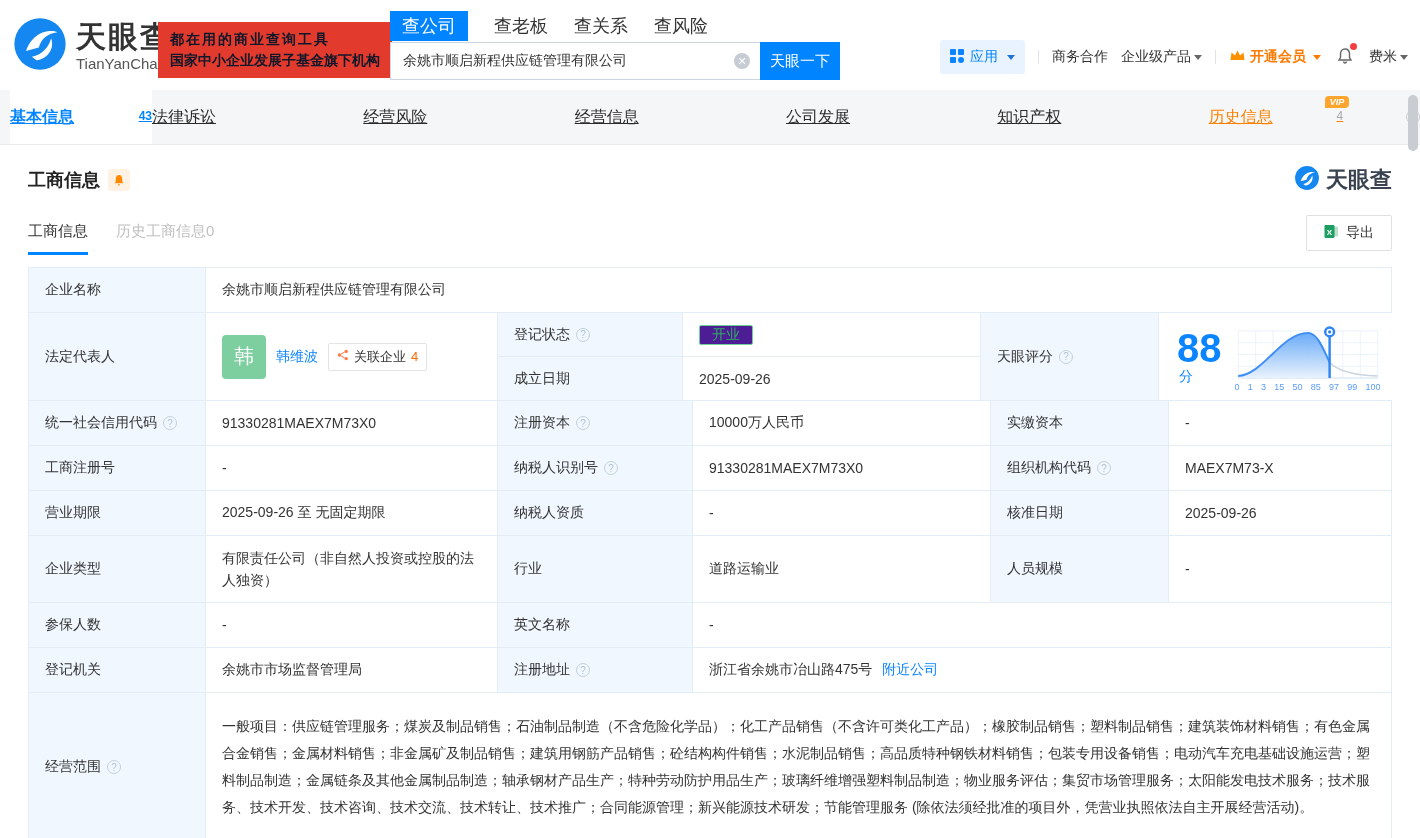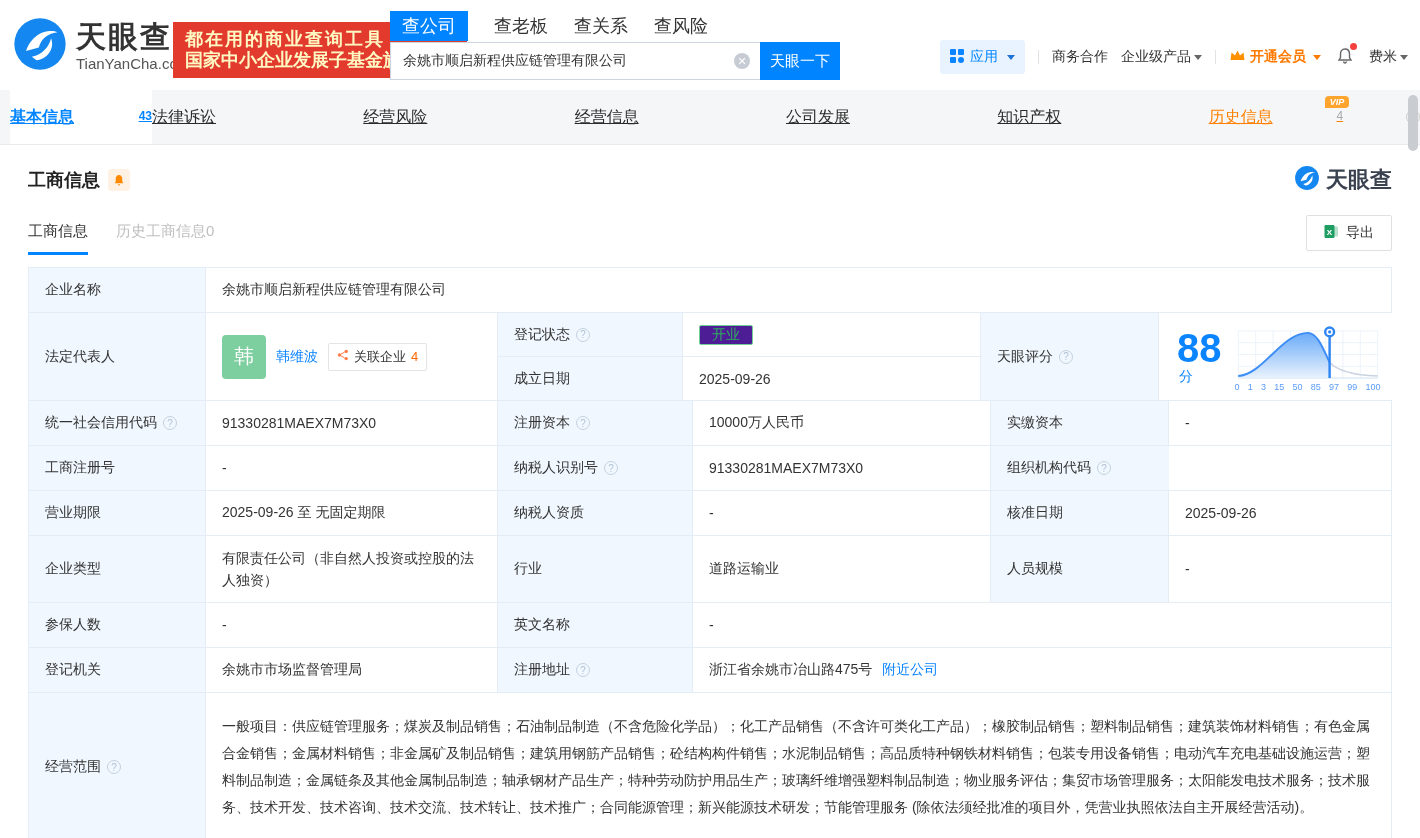--- a/index.html
+++ b/index.html
@@ -4,22 +4,22 @@
 <style>
   * { box-sizing: border-box; margin: 0; padding: 0; }
   html,body { width:1420px; height:838px; background:#fff; overflow:hidden;
     font-family:"Liberation Sans","DejaVu Sans",sans-serif; color:#333; }
 
   
   .topbar { position:relative; height:90px; background:#fff; }
   .logo { position:absolute; left:12px; top:16px; display:flex; align-items:center; gap:8px; }
   .logo-text .brand { font-size:30px; font-weight:bold; color:#333; letter-spacing:2px; line-height:32px;}
   .logo-text .domain { font-size:15px; color:#555; margin-top:2px; }
-  .slogan { position:absolute; left:173px; top:22px; background:#e23b2e; color:#fef9c3;
-    padding:7px 12px; font-size:18px; font-weight:bold; line-height:21px; }
+  .slogan { position:absolute; left:158px; top:22px; background:#e23b2e; color:#0f172a;
+    padding:7px 12px; font-size:14px; font-weight:bold; line-height:21px; }
   .slogan .l1 { letter-spacing:2px; }
 
   .search-area { position:absolute; left:390px; top:14px; }
   .search-tabs { display:flex; align-items:center; gap:26px; font-size:18px; height:24px; }
   .search-tab { color:#333; cursor:pointer; }
   .search-tab.active { background:#0084ff; color:#fff; padding:3px 12px; }
   .search-bar { display:flex; margin-top:4px; }
   .search-input-wrap { position:relative; width:370px; }
   .search-input { width:370px; height:38px; border:1px solid #ccd4e0; border-right:none;
     padding:0 34px 0 12px; font-size:14px; color:#333; outline:none;
@@ -384,20 +384,21 @@
       <div class="cell val c2">-</div>
       <div class="cell lbl c3">
         <span>纳税人识别号</span>
         <span class="q-icon">?</span>
       </div>
       <div class="cell val c4">91330281MAEX7M73X0</div>
       <div class="cell lbl c5">
         <span>组织机构代码</span>
         <span class="q-icon">?</span>
       </div>
+      <div class="cell val c6">MAEX7M73-X</div>
     </div>
 
     <div class="row h45">
       <div class="cell lbl c1">营业期限</div>
       <div class="cell val c2">2025-09-26 至 无固定期限</div>
       <div class="cell lbl c3">纳税人资质</div>
       <div class="cell val c4">-</div>
       <div class="cell lbl c5">核准日期</div>
       <div class="cell val c6">2025-09-26</div>
     </div>

